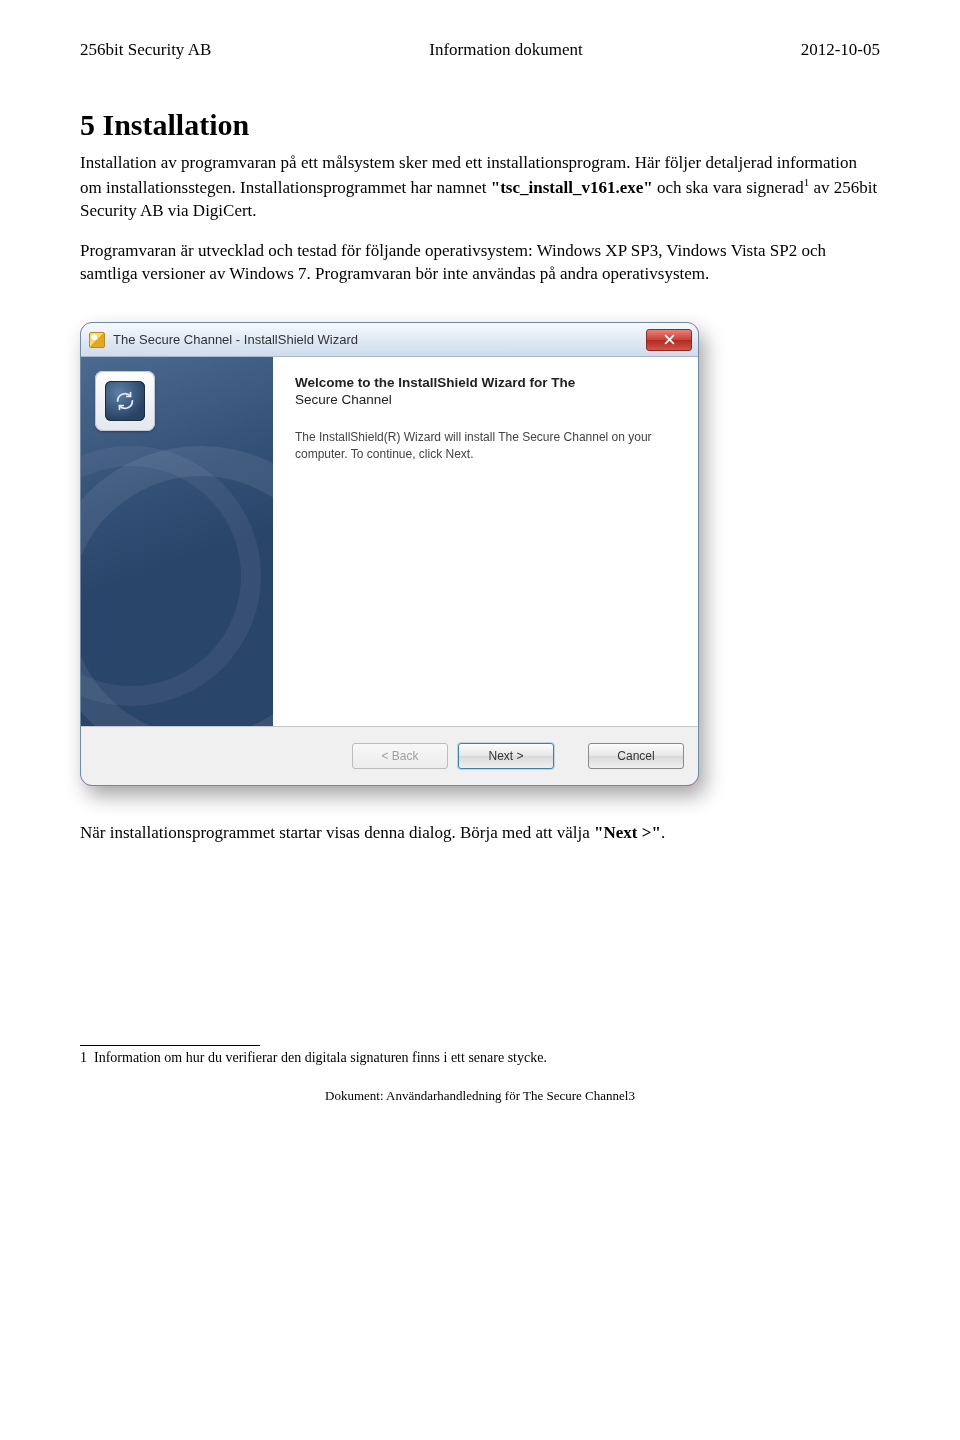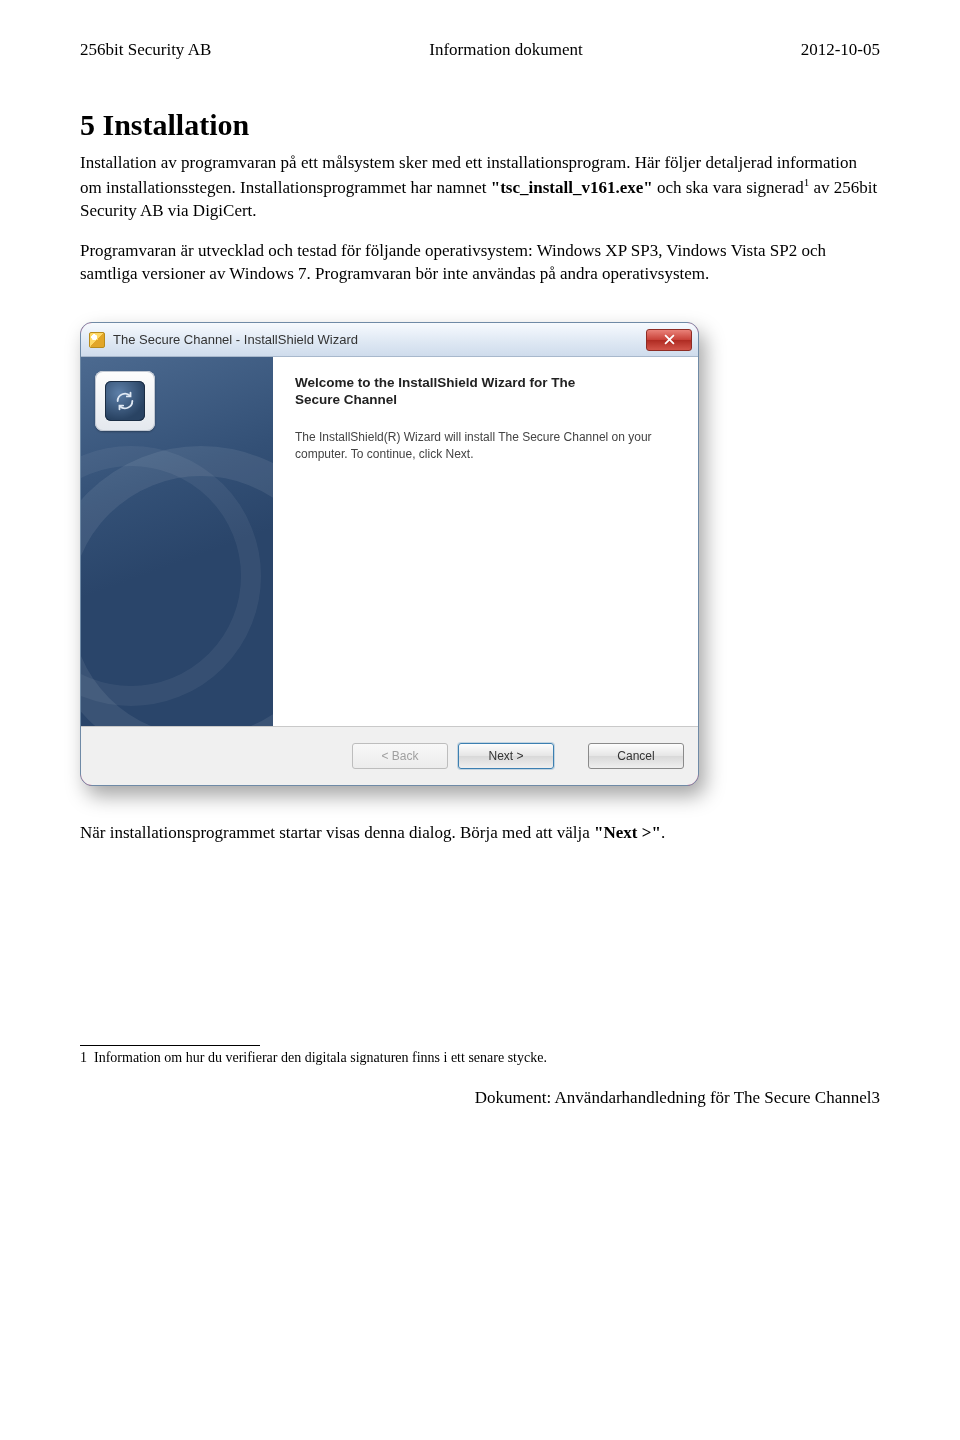--- a/index.html
+++ b/index.html
@@ -127,21 +127,21 @@
     padding: 18px 22px 12px 22px;
     font-size: 12.5px;
     color: #222;
   }
   .right-panel .welcome-title {
     font-weight: bold;
     font-size: 13.5px;
     margin-bottom: 2px;
   }
   .right-panel .welcome-sub {
-    font-weight: bold;
+    font-weight: normal;
     font-size: 13.5px;
     margin-bottom: 22px;
   }
   .right-panel .welcome-body {
     font-size: 12px;
     color: #444;
     line-height: 1.35;
   }
 
   .button-row {
@@ -181,22 +181,22 @@
     border-top: 1px solid #000;
     width: 180px;
     margin: 200px 0 4px 0;
   }
   .footnote {
     font-size: 14px;
   }
   .footer-row {
     margin-top: 22px;
     display: flex;
-    justify-content: flex-end;
-    font-size: 17px;
+    justify-content: center;
+    font-size: 13px;
   }
 </style>
 </head>
 <body>
 
 <div class="page">
 
   <div class="header-row">
     <span>256bit Security AB</span>
     <span>Information dokument</span>

